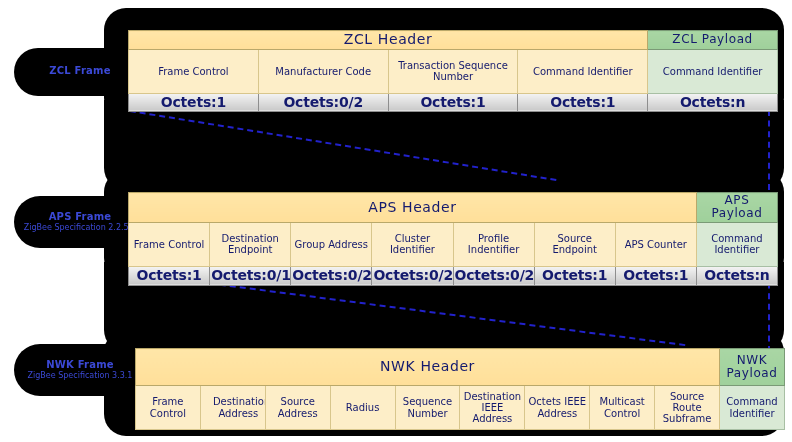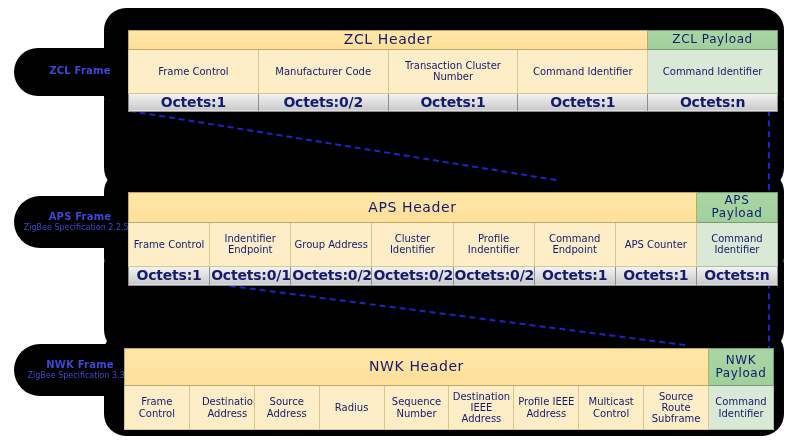--- a/index.html
+++ b/index.html
@@ -155,21 +155,21 @@
   <div class="frame" style="left:128px; top:30px; width:650px; height:82px;">
     <table>
       <tbody>
           <tr>
         <td class="hdr-amber" colspan="4">ZCL Header</td>
         <td class="hdr-green">ZCL Payload</td>
       </tr>
       <tr style="height:44px;">
         <td class="fld-amber" style="width:56px;">Frame Control</td>
         <td class="fld-amber" style="width:72px;margin-top:32px;">Manufacturer Code</td>
-        <td class="fld-amber" style="width:70px;">Transaction Cluster Number</td>
+        <td class="fld-amber" style="width:70px;">Transaction Sequence Number</td>
         <td class="fld-amber" style="width:62px;">Command Identifier</td>
         <td class="fld-green">Command Identifier</td>
       </tr>
       <tr style="height:18px;">
         <td class="oct">Octets:1</td>
         <td class="oct">Octets:0/2</td>
         <td class="oct">Octets:1</td>
         <td class="oct">Octets:1</td>
         <td class="oct">Octets:n</td>
       </tr>
@@ -179,57 +179,57 @@
 
   <div class="frame" style="left:128px; top:192px; width:650px; height:82px;">
     <table>
       <tbody>
           <tr>
         <td class="hdr-amber" colspan="7">APS Header</td>
         <td class="hdr-green">APS Payload</td>
       </tr>
       <tr style="height:44px;">
         <td class="fld-amber" style="width:58px;">Frame Control</td>
-        <td class="fld-amber" style="width:62px;">Indentifier Endpoint</td>
+        <td class="fld-amber" style="width:62px;">Destination Endpoint</td>
         <td class="fld-amber" style="width:58px;">Group Address</td>
         <td class="fld-amber" style="width:62px;">Cluster Identifier</td>
         <td class="fld-amber" style="width:62px;">Profile Indentifier</td>
-        <td class="fld-amber" style="width:58px;">Command Endpoint</td>
+        <td class="fld-amber" style="width:58px;">Source Endpoint</td>
         <td class="fld-amber" style="width:52px;">APS Counter</td>
         <td class="fld-green">Command Identifier</td>
       </tr>
       <tr style="height:18px;">
         <td class="oct">Octets:1</td>
         <td class="oct">Octets:0/1</td>
         <td class="oct">Octets:0/2</td>
         <td class="oct">Octets:0/2</td>
         <td class="oct">Octets:0/2</td>
         <td class="oct">Octets:1</td>
         <td class="oct">Octets:1</td>
         <td class="oct">Octets:n</td>
       </tr>
     </tbody>
       </table>
   </div>
 
-  <div class="frame" style="left:124px; top:348px; width:650px; height:82px;">
+  <div class="frame" style="left:135px; top:348px; width:650px; height:82px;">
     <table>
       <tbody>
           <tr>
         <td class="hdr-amber" colspan="9">NWK Header</td>
         <td class="hdr-green">NWK Payload</td>
       </tr>
       <tr style="height:44px;">
         <td class="fld-amber" style="width:54px;">Frame Control</td>
         <td class="fld-amber" style="width:58px;padding-left:12px;">Destination Address</td>
         <td class="fld-amber" style="width:54px;">Source Address</td>
         <td class="fld-amber" style="width:58px;margin-left:36px;">Radius</td>
         <td class="fld-amber" style="width:58px;">Sequence Number</td>
         <td class="fld-amber" style="width:54px;">Destination IEEE Address</td>
-        <td class="fld-amber" style="width:52px;">Profile IEEE Address</td>
+        <td class="fld-amber" style="width:52px;">Octets IEEE Address</td>
         <td class="fld-amber" style="width:56px;">Multicast Control</td>
         <td class="fld-amber" style="width:56px;">Source Route Subframe</td>
         <td class="fld-green">Command Identifier</td>
       </tr>
     </tbody>
       </table>
   </div>
 
 </div>
 

